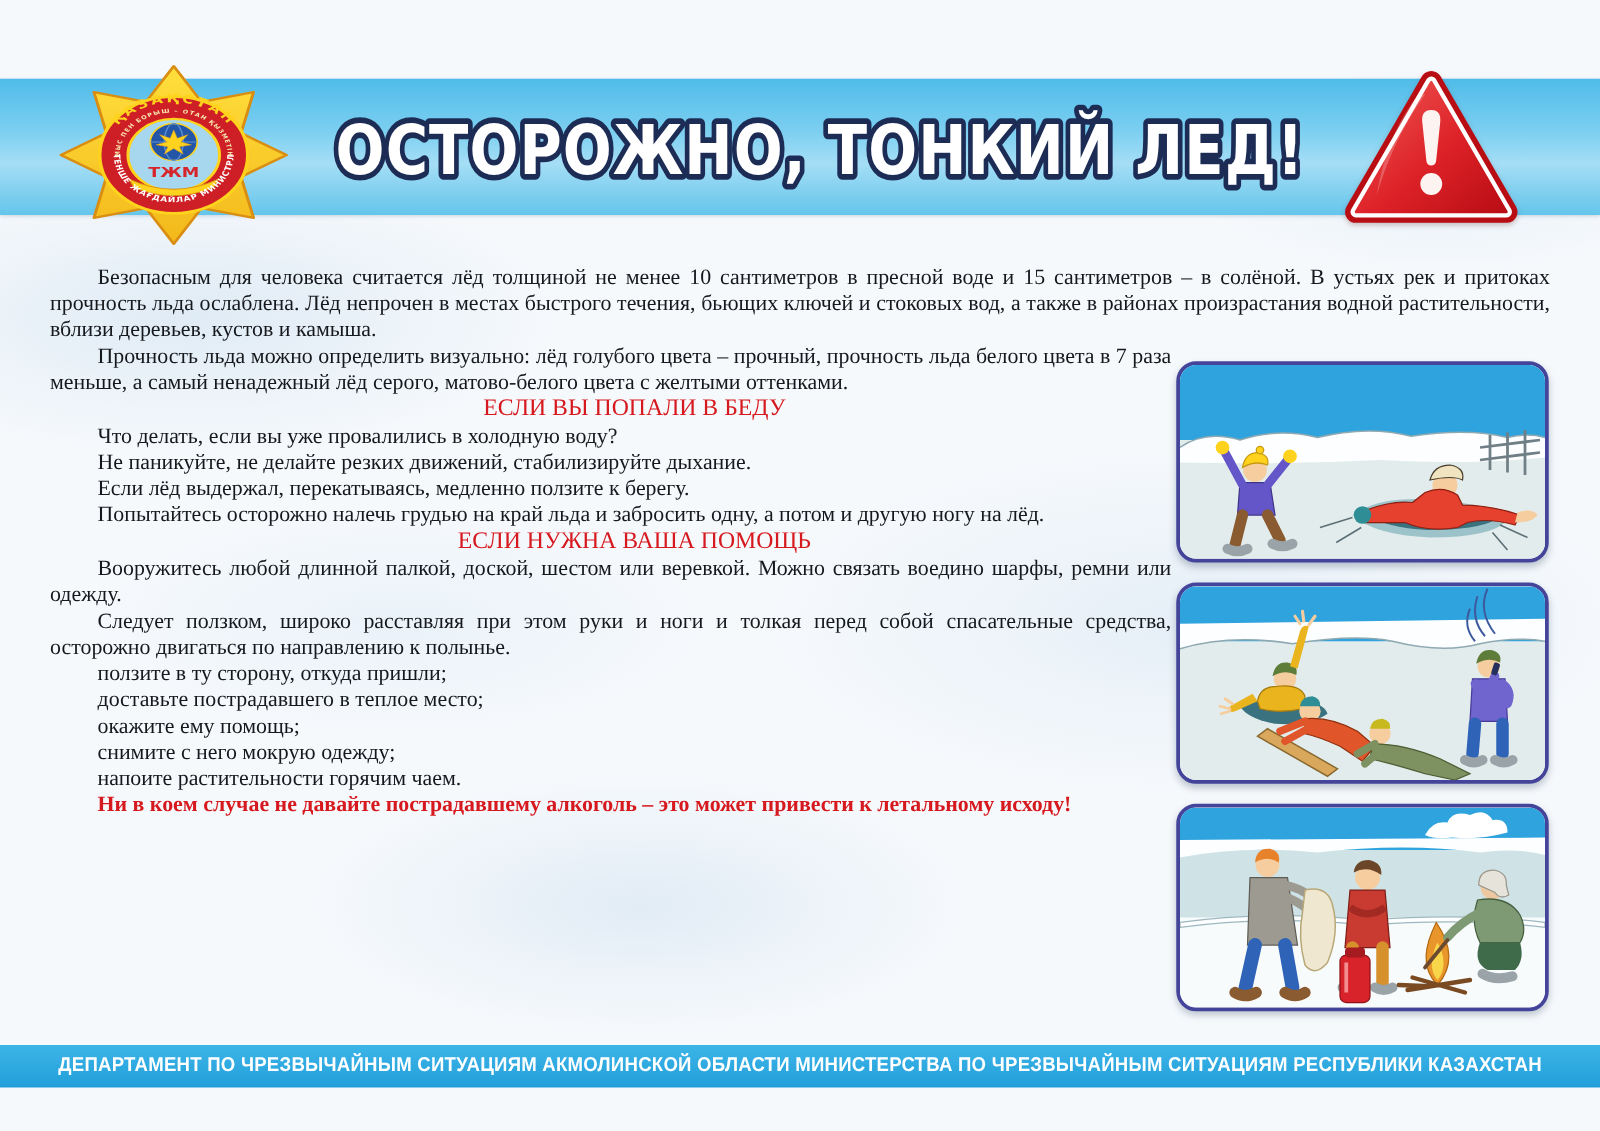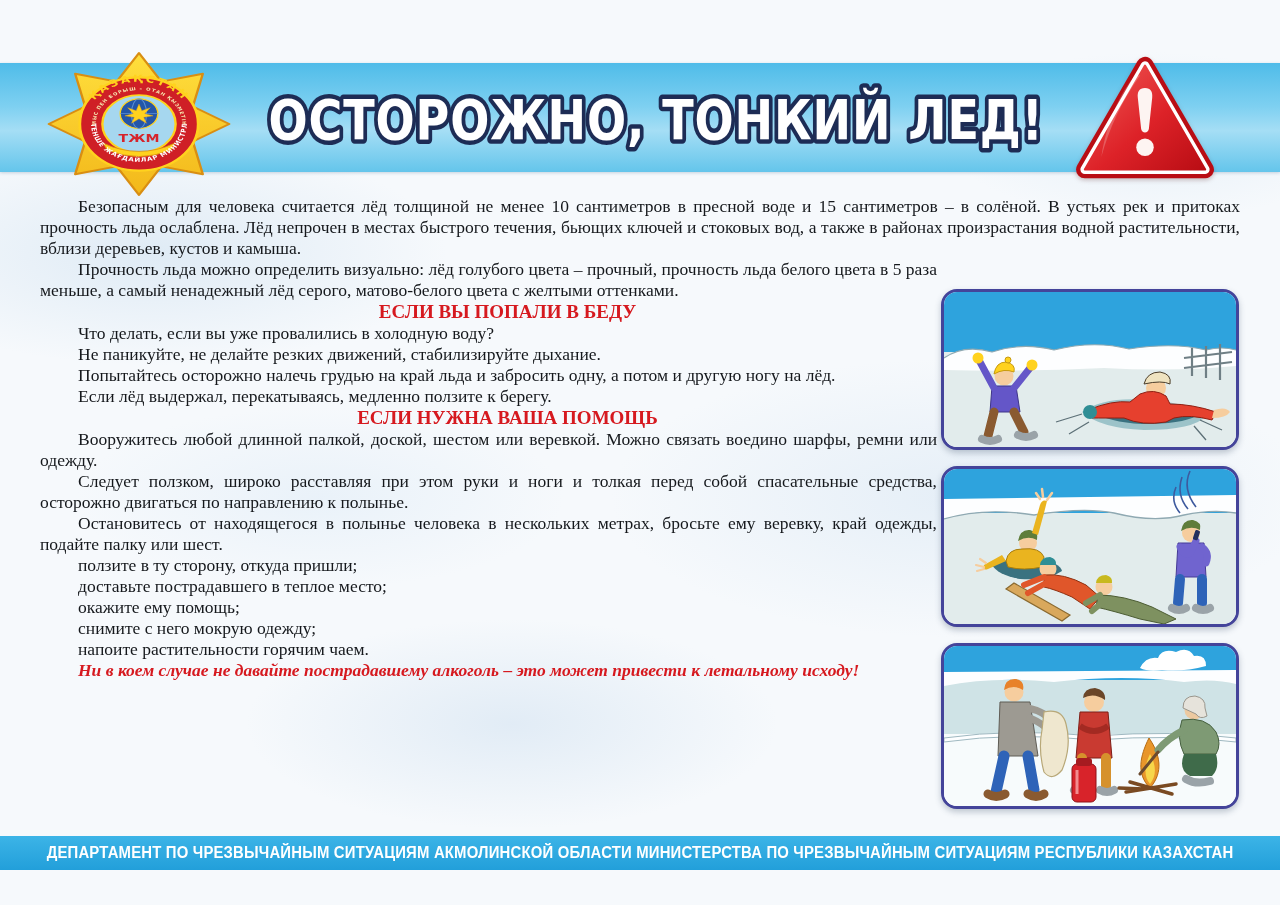--- a/index.html
+++ b/index.html
@@ -16,31 +16,31 @@
   }
   .header-band{
     position:absolute;left:0;top:63px;width:1280px;height:109px;
     background:linear-gradient(180deg,#4fbce9 0%,#7ed0f1 40%,#a5def5 62%,#64c5eb 100%);
     box-shadow:0 1px 3px rgba(60,100,140,.25);
   }
   .title-svg{position:absolute;left:0;top:63px;}
   .emblem-svg{position:absolute;left:45px;top:50px;}
   .warn-svg{position:absolute;left:1072px;top:52px;filter:drop-shadow(0 2px 2px rgba(80,20,20,.25));}
   .content{
-    position:absolute;left:40px;top:196px;width:1200px;
+    position:absolute;left:40px;top:211px;width:1200px;
     font-size:17.5px;line-height:21px;text-align:justify;
   }
   .content p{margin:0;text-indent:38px;}
   .leftcol{width:897px;}
   .red-head{
-    color:var(--accent-red,#d6191f);font-weight:bold;text-align:center;
+    color:var(--accent-red,#d6191f);font-weight:normal;text-align:center;
     font-size:19px;line-height:22px;margin:7px 0 3px;text-indent:0;
   }
   .bold-line{font-weight:normal;}
-  .warning-line{color:var(--accent-red,#d6191f);font-weight:bold;font-style:italic;}
+  .warning-line{color:var(--accent-red,#d6191f);font-weight:bold;}
   .step{text-indent:38px;}
   .right-cards{position:absolute;left:941px;top:289px;width:298px;}
   .card{
     border:3px solid #44449a;border-radius:16px;overflow:hidden;background:#fff;
     margin-bottom:16px;box-shadow:0 3px 6px rgba(40,60,90,.28);
     font-size:0;
   }
   .card svg{display:block;}
   .footer-band{
     position:absolute;left:0;top:836px;width:1280px;height:34px;
@@ -103,30 +103,29 @@
   <path d="M75,14 L137,121 L13,121 Z" fill="none" stroke="#ffffff" stroke-width="9" stroke-linejoin="round"></path>
   <path d="M75,14 L137,121 L13,121 Z" fill="url(#redGrad)" stroke="url(#redGrad)" stroke-width="2" stroke-linejoin="round"></path>
   <path d="M75,37 C81,37 83,41 82.4,47 L79,79 C78.5,84 71.5,84 71,79 L67.6,47 C67,41 69,37 75,37 Z" fill="#fdf4f2"></path>
   <circle cx="75" cy="98" r="9" fill="#fdf4f2"></circle>
   <path d="M70,24 C50,52 38,80 30,108 C36,70 50,42 64,25 Z" fill="#ffffff" opacity="0.22"></path>
 </svg>
 
 <div class="content">
   <p>Безопасным для человека считается лёд толщиной не менее 10 сантиметров в пресной воде и 15 сантиметров – в солёной. В устьях рек и притоках прочность льда ослаблена. Лёд непрочен в местах быстрого течения, бьющих ключей и стоковых вод, а также в районах произрастания водной растительности, вблизи деревьев, кустов и камыша.</p>
   <div class="leftcol">
-    <p>Прочность льда можно определить визуально: лёд голубого цвета – прочный, прочность льда белого цвета в 5 раза меньше, а самый ненадежный лёд серого, матово-белого цвета с желтыми оттенками.</p>
+    <p>Прочность льда можно определить визуально: лёд голубого цвета – прочный, прочность льда белого цвета в 7 раза меньше, а самый ненадежный лёд серого, матово-белого цвета с желтыми оттенками.</p>
     <p class="red-head">ЕСЛИ ВЫ ПОПАЛИ В БЕДУ</p>
     <p class="bold-line" style="text-indent:38px;">Что делать, если вы уже провалились в холодную воду?</p>
     <p>Не паникуйте, не делайте резких движений, стабилизируйте дыхание.</p>
+    <p>Если лёд выдержал, перекатываясь, медленно ползите к берегу.</p>
     <p>Попытайтесь осторожно налечь грудью на край льда и забросить одну, а потом и другую ногу на лёд.</p>
-    <p>Если лёд выдержал, перекатываясь, медленно ползите к берегу.</p>
     <p class="red-head">ЕСЛИ НУЖНА ВАША ПОМОЩЬ</p>
     <p>Вооружитесь любой длинной палкой, доской, шестом или веревкой. Можно связать воедино шарфы, ремни или одежду.</p>
     <p>Следует ползком, широко расставляя при этом руки и ноги и толкая перед собой спасательные средства, осторожно двигаться по направлению к полынье.</p>
-    <p>Остановитесь от находящегося в полынье человека в нескольких метрах, бросьте ему веревку, край одежды, подайте палку или шест.</p>
     <p class="step">ползите в ту сторону, откуда пришли;</p>
     <p class="step">доставьте пострадавшего в теплое место;</p>
     <p class="step">окажите ему помощь;</p>
     <p class="step">снимите с него мокрую одежду;</p>
     <p class="step">напоите растительности горячим чаем.</p>
     <p class="warning-line" style="text-indent:38px;">Ни в коем случае не давайте пострадавшему алкоголь – это может привести к летальному исходу!</p>
   </div>
 </div>
 
 <div class="right-cards">

